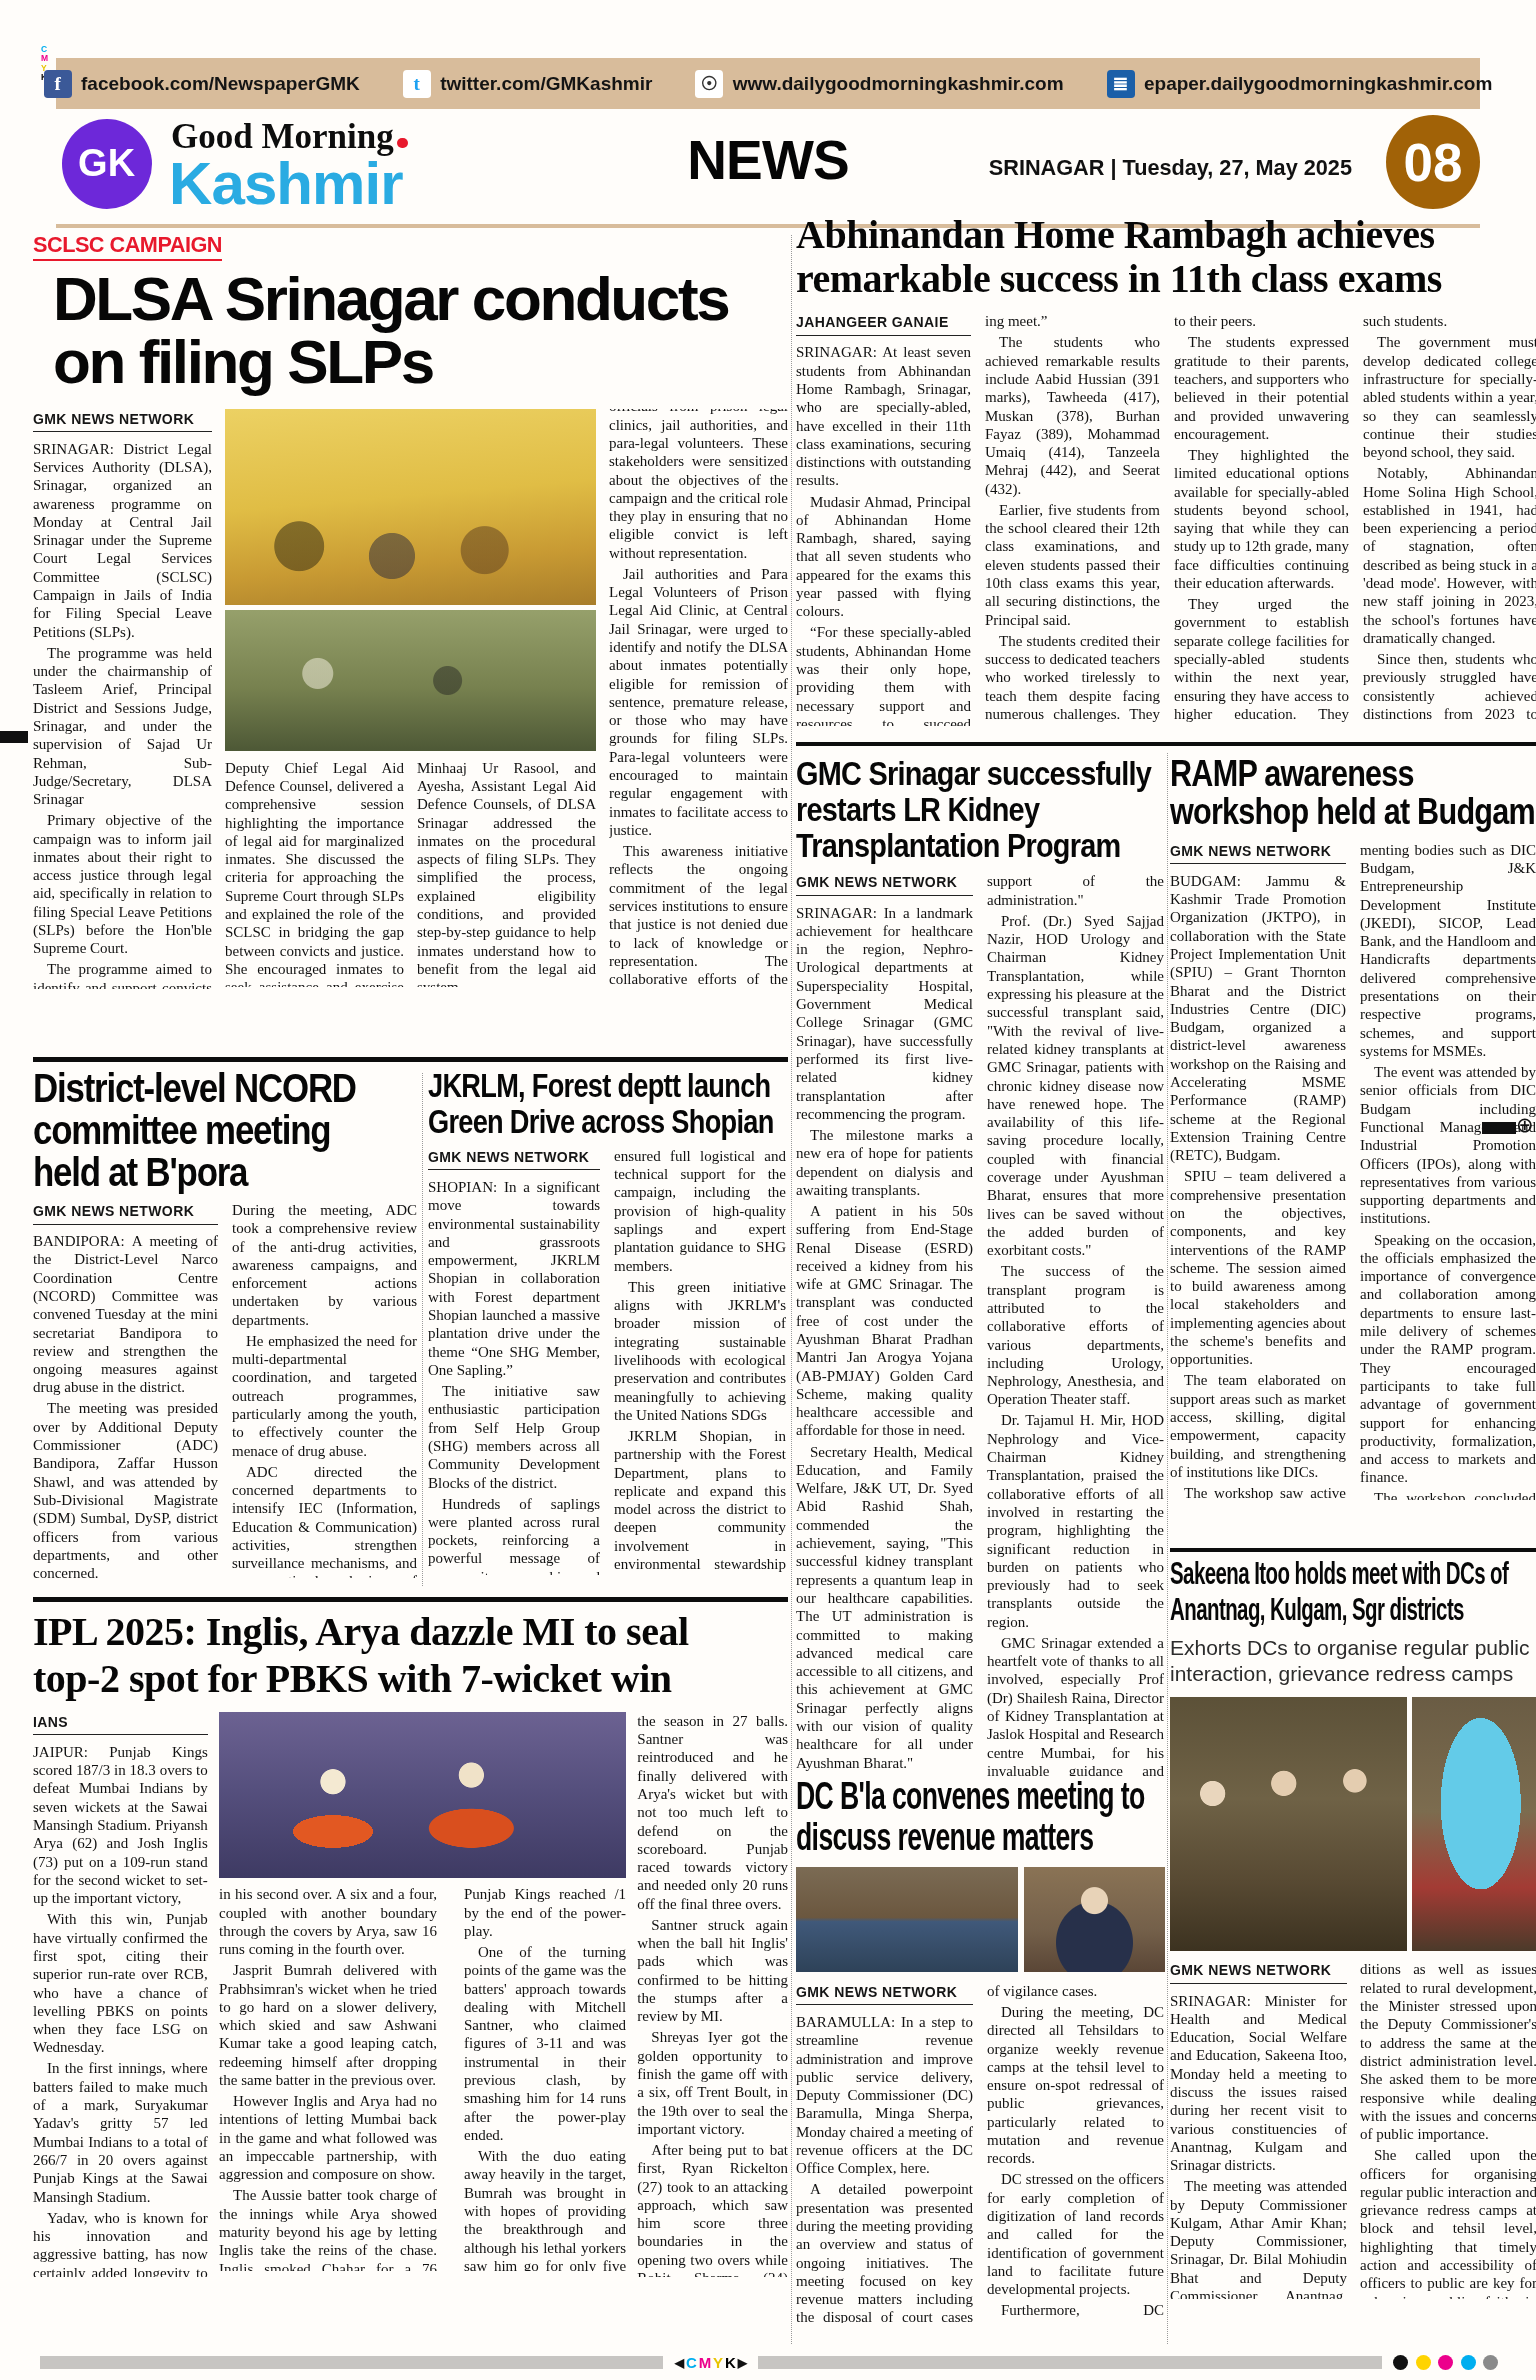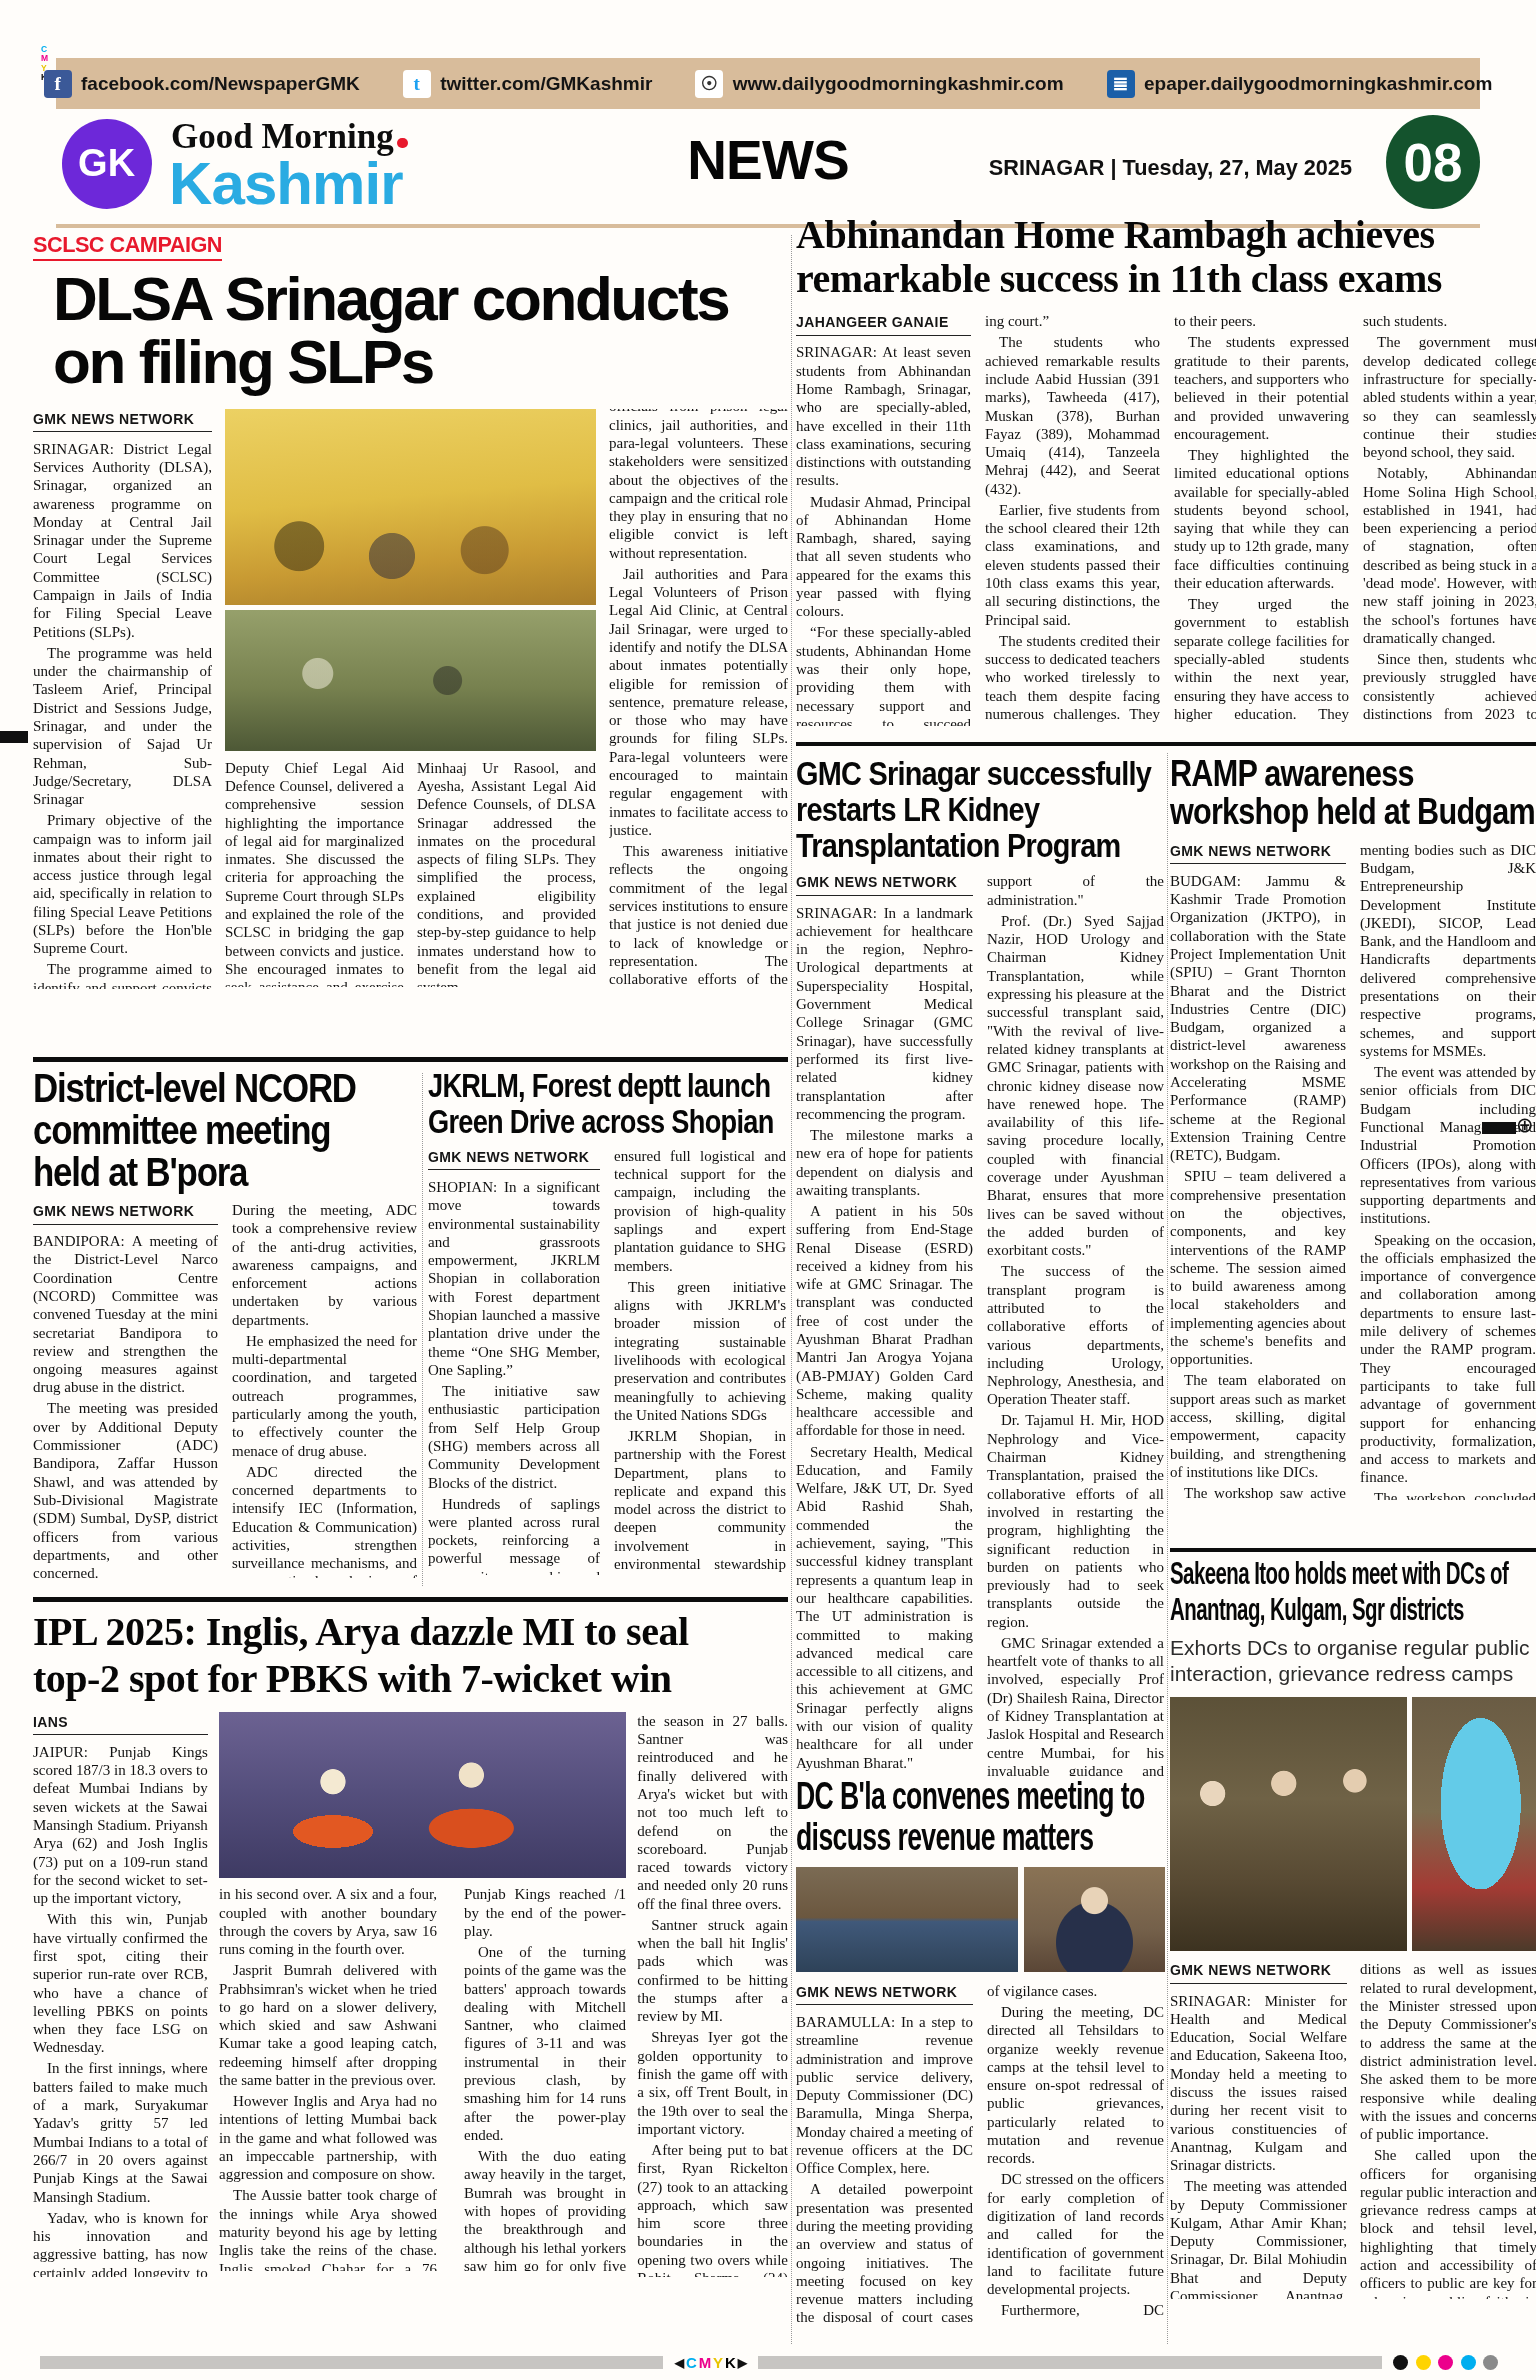--- a/index.html
+++ b/index.html
@@ -26,21 +26,21 @@
   .gm-line1{position:absolute;left:115px;top:1.9px;font-family:"Liberation Serif",serif;font-weight:bold;
             font-size:35px;letter-spacing:0;color:#0d0d0d;}
   .gm-line1 .reddot{display:inline-block;width:10.4px;height:10.4px;border-radius:50%;background:#e8192c;margin-left:3.8px;}
   .gm-line2{position:absolute;left:113px;top:34px;font-family:"Liberation Sans",sans-serif;font-weight:bold;
             font-size:60px;color:#2aabe2;letter-spacing:-0.9px;}
   .section-title{position:absolute;left:50%;top:13px;transform:translateX(-50%);
                  font-family:"Liberation Sans",sans-serif;font-weight:bold;font-size:55px;
                  letter-spacing:-0.9px;color:#050505;}
   .dateline{position:absolute;right:128px;top:40px;font-family:"Liberation Sans",sans-serif;
             font-weight:bold;font-size:21.7px;color:#111;}
-  .pagenum{position:absolute;right:0;top:0;width:94px;height:94px;border-radius:50%;background:#14532d;
+  .pagenum{position:absolute;right:0;top:0;width:94px;height:94px;border-radius:50%;background:#a16207;
            color:#fff;display:flex;align-items:center;justify-content:center;
            font-family:"Liberation Sans",sans-serif;font-weight:bold;font-size:53px;}
   .mast-rule{position:absolute;left:56px;top:224px;width:1424px;height:3.8px;background:#d8bc9b;}
 
   
   .byline{font-family:"Liberation Sans",sans-serif;font-weight:bold;font-size:14px;letter-spacing:0.4px;
           color:#151515;border-bottom:1.9px solid #222;padding:1.9px 0 4.7px;margin-bottom:7.5px;}
   .kicker{display:inline-block;font-family:"Liberation Sans",sans-serif;font-weight:bold;font-size:21.7px;
           color:#e8192c;border-bottom:2.8px solid #e8192c;padding-bottom:0.9px;letter-spacing:-0.5px;}
   .hl{color:#070707;}
@@ -278,21 +278,21 @@
     <div class="abhi-body body-txt">
       <div class="col">
         <div class="byline">JAHANGEER GANAIE</div>
         <div>
             <p class="para">SRINAGAR: At least seven students from Abhinandan Home Rambagh, Srinagar, who are specially-abled, have excelled in their 11th class examinations, securing distinctions with outstanding results.</p>
             <p class="para">Mudasir Ahmad, Principal of Abhinandan Home Rambagh, shared, saying that all seven students who appeared for the exams this year passed with flying colours.</p>
             <p class="para">“For these specially-abled students, Abhinandan Home was their only hope, providing them with necessary support and resources to succeed academically,” Mudasir said, adding, “Over the years, hundreds of students from this school have successfully completed their school-</p>
           </div>
       </div>
       <div class="col">
-          <p class="para">ing court.”</p>
+          <p class="para">ing meet.”</p>
           <p class="para">The students who achieved remarkable results include Aabid Hussian (391 marks), Tawheeda (417), Muskan (378), Burhan Fayaz (389), Mohammad Umaiq (414), Tanzeela Mehraj (442), and Seerat (432).</p>
           <p class="para">Earlier, five students from the school cleared their 12th class examinations, and eleven students passed their 10th class exams this year, all securing distinctions, the Principal said.</p>
           <p class="para">The students credited their success to dedicated teachers who worked tirelessly to teach them despite facing numerous challenges. They said special efforts are required to help specially-abled students succeed, often demanding twice the effort compared</p>
         </div>
       <div class="col">
           <p class="para">to their peers.</p>
           <p class="para">The students expressed gratitude to their parents, teachers, and supporters who believed in their potential and provided unwavering encouragement.</p>
           <p class="para">They highlighted the limited educational options available for specially-abled students beyond school, saying that while they can study up to 12th grade, many face difficulties continuing their education afterwards.</p>
           <p class="para">They urged the government to establish separate college facilities for specially-abled students within the next year, ensuring they have access to higher education. They called for the creation of district-level special schools to facilitate easier access to education for</p>
         </div>

